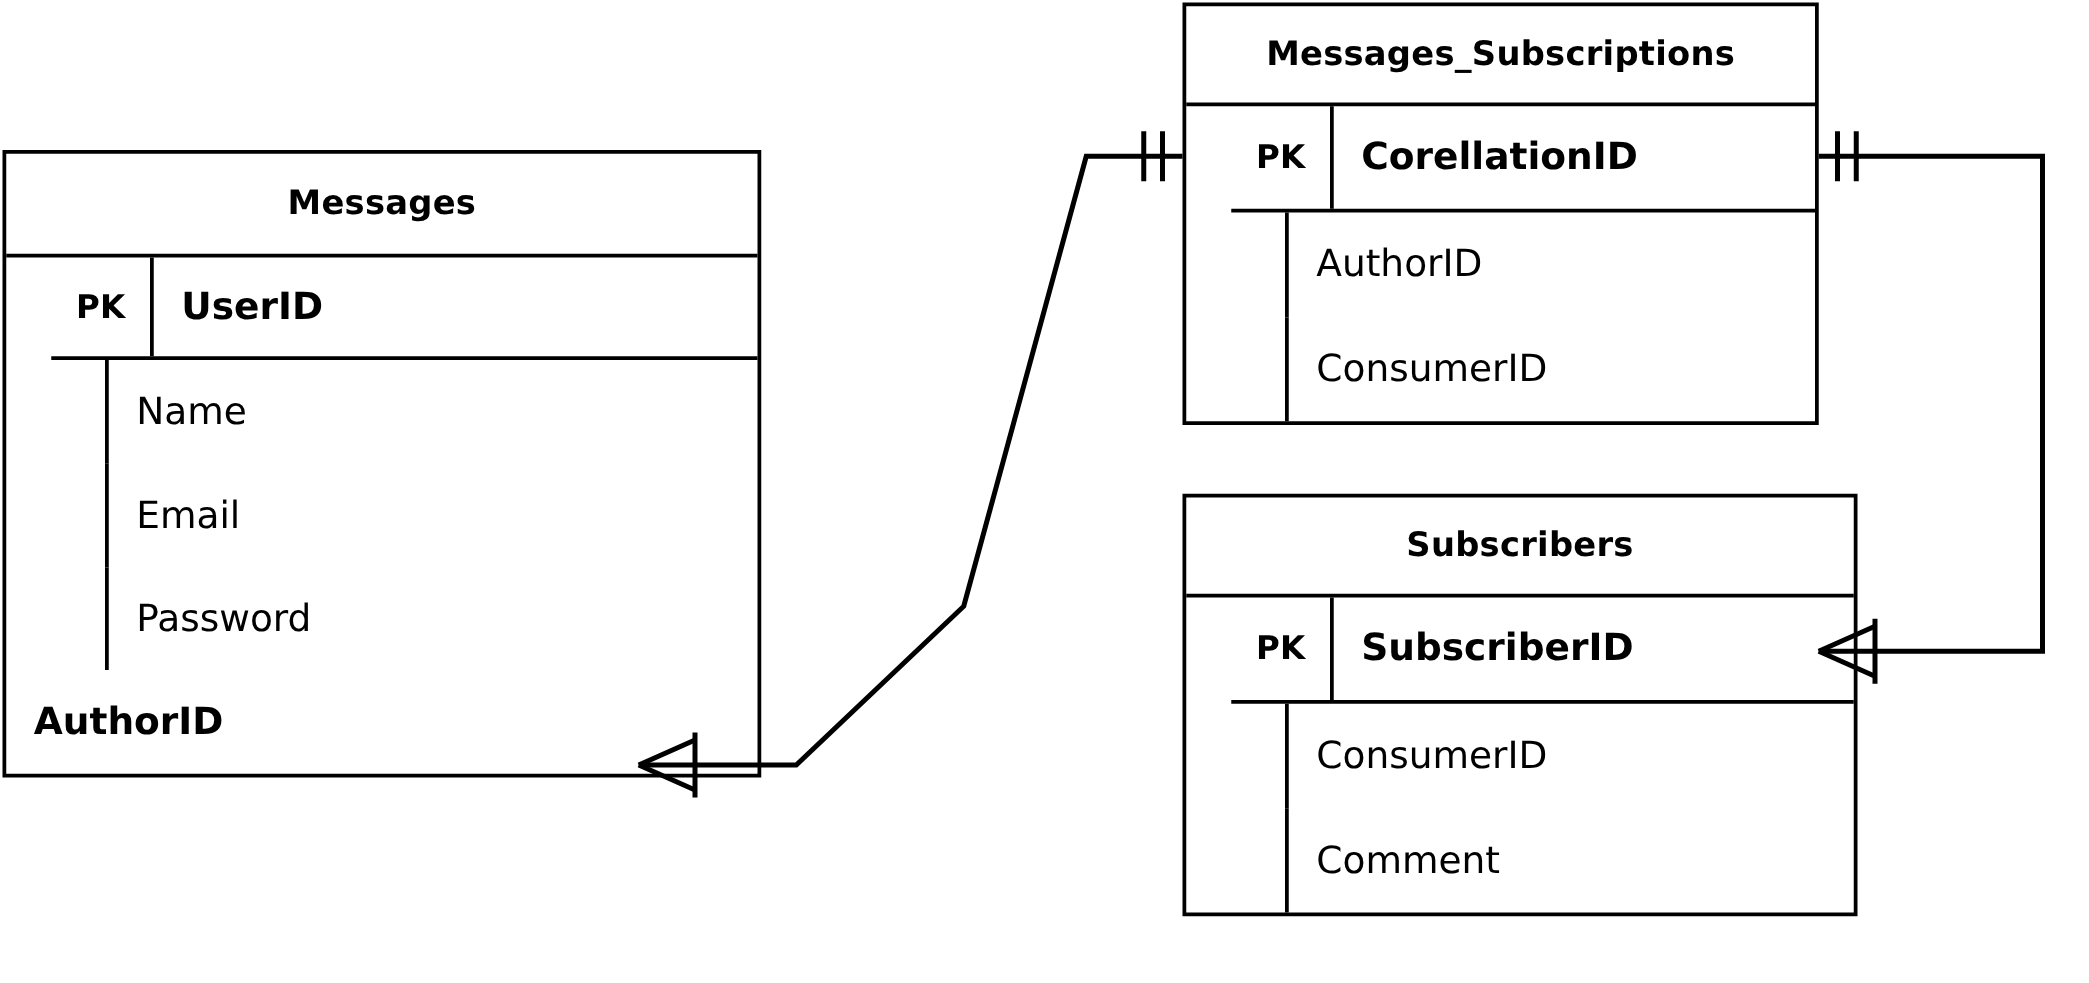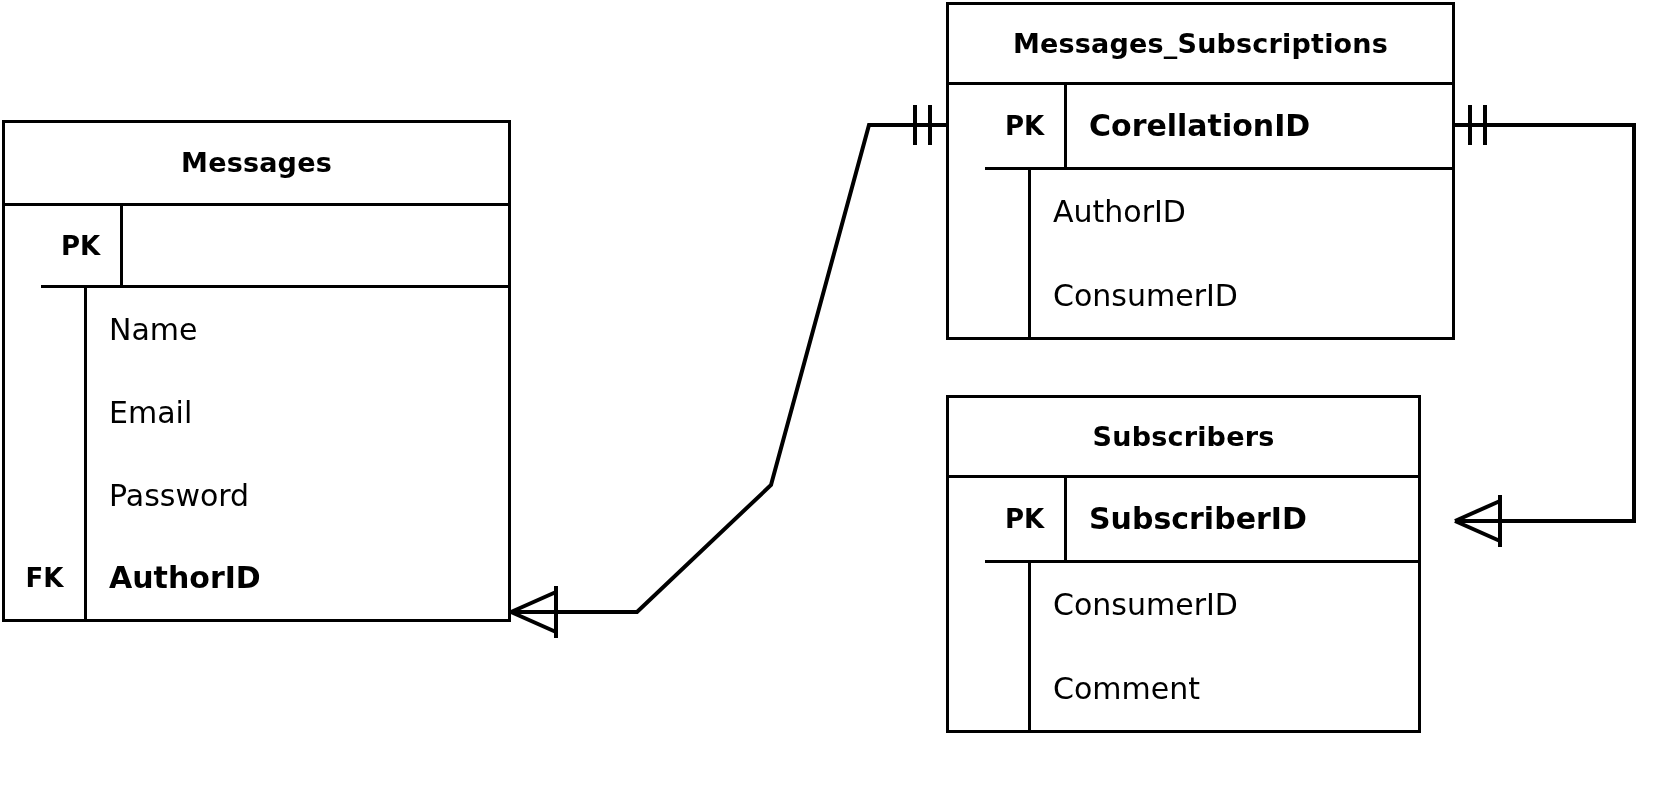--- a/index.html
+++ b/index.html
@@ -65,37 +65,37 @@
     overflow: hidden;
     white-space: nowrap;
   }
   .attr-cell.keyattr {
     font-weight: bold;
     text-underline-offset: 5px;
     text-decoration-thickness: 3px;
   }
 
   
-  #ent-messages { left: 2px; top: 120px; width: 509px; height: 502px; }
+  #ent-messages { left: 2px; top: 120px; width: 607px; height: 502px; }
   #ent-messages .ent-header { height: 84px; font-size: 27px; }
   #ent-messages .key-cell { width: 82px; font-size: 26px; }
   #ent-messages .attr-cell { font-size: 30px; padding-left: 22px; }
   #ent-messages .r-pk { height: 84px; }
   #ent-messages .r-a  { height: 84px; }
 
   
   #ent-msgsubs { left: 946px; top: 2px; width: 509px; height: 338px; }
   #ent-msgsubs .ent-header { height: 80px; font-size: 27px; }
   #ent-msgsubs .key-cell { width: 82px; font-size: 26px; }
   #ent-msgsubs .attr-cell { font-size: 30px; padding-left: 22px; }
   #ent-msgsubs .r-pk { height: 86px; }
   #ent-msgsubs .r-a  { height: 84px; }
 
   
-  #ent-subscribers { left: 946px; top: 395px; width: 475px; height: 338px; }
+  #ent-subscribers { left: 946px; top: 395px; width: 540px; height: 338px; }
   #ent-subscribers .ent-header { height: 80px; font-size: 27px; }
   #ent-subscribers .key-cell { width: 82px; font-size: 26px; }
   #ent-subscribers .attr-cell { font-size: 30px; padding-left: 22px; border-radius: 30px; }
   #ent-subscribers .r-pk { height: 86px; }
   #ent-subscribers .r-a  { height: 84px; }
 
   #connections {
     position: absolute;
     left: 0; top: 0;
     width: 1671px;
@@ -113,39 +113,39 @@
 </head>
 <body>
 
 <div id="canvas">
 
   <div class="entity" id="ent-messages">
     <div class="ent-header">Messages</div>
 
     <div class="ent-row r-pk divider">
       <div class="key-cell">PK</div>
+      <div class="attr-cell keyattr">UserID</div>
     </div>
 
     <div class="ent-row r-a">
       <div class="key-cell"></div>
       <div class="attr-cell">Name</div>
     </div>
 
     <div class="ent-row r-a">
       <div class="key-cell"></div>
       <div class="attr-cell">Email</div>
     </div>
 
     <div class="ent-row r-a">
       <div class="key-cell"></div>
       <div class="attr-cell">Password</div>
     </div>
 
     <div class="ent-row r-a">
-      <div class="key-cell">FK</div>
       <div class="attr-cell keyattr">AuthorID</div>
     </div>
   </div>
 
   <div class="entity" id="ent-msgsubs">
     <div class="ent-header">Messages_Subscriptions</div>
 
     <div class="ent-row r-pk divider">
       <div class="key-cell">PK</div>
       <div class="attr-cell keyattr">CorellationID</div>

